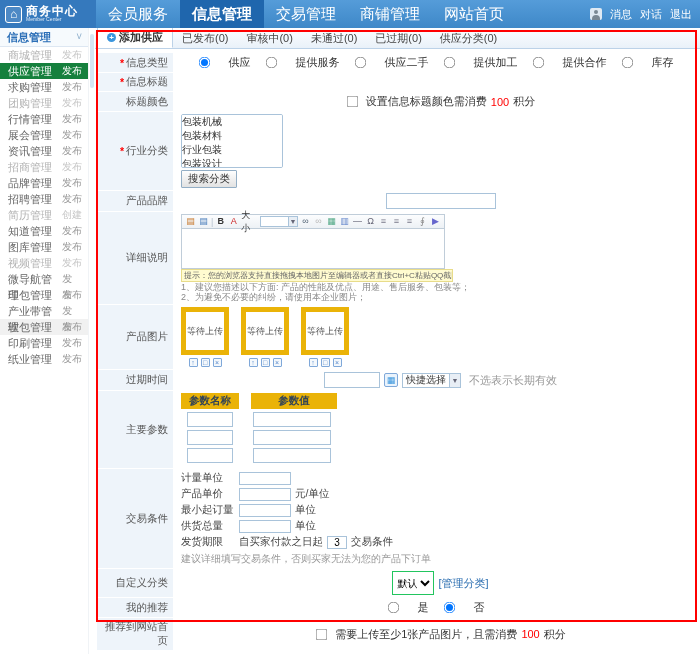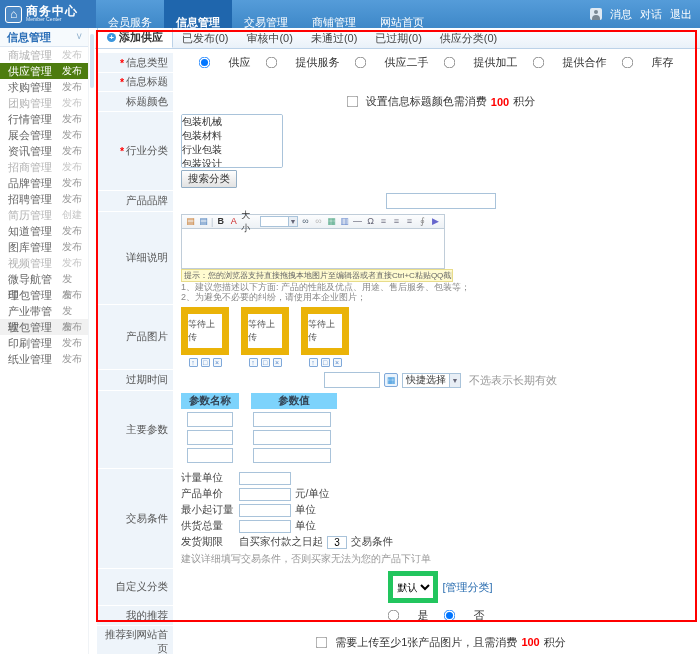--- a/index.html
+++ b/index.html
@@ -7,59 +7,59 @@
   body{position:relative;overflow:hidden;background:#fff;font-family:"Liberation Sans","DejaVu Sans",sans-serif;font-size:11px;color:#333;}
   a{text-decoration:none;cursor:pointer;}
 
   
   .topbar{position:absolute;top:0;left:0;right:0;height:28px;background:linear-gradient(#559cd9,#3e88c8);display:flex;align-items:stretch;color:#fff;z-index:5;}
   .logo{width:96px;background:#35183500;background:#3579bd;display:flex;align-items:center;gap:4px;padding-left:5px;flex:none;}
   .home-icon{width:17px;height:17px;border:1px solid #fff;border-radius:3px;text-align:center;line-height:15px;font-size:12px;color:#fff;background:rgba(255,255,255,.12);}
   .logo-text b{display:block;font-size:12px;line-height:12px;letter-spacing:1px;}
   .logo-text i{display:block;font-style:normal;font-size:6px;opacity:.85;transform:scale(.85);transform-origin:left top;}
   .topnav{display:flex;}
-  .nav-item{color:#fff;line-height:28px;padding:8px 12px;font-size:11px;}
+  .nav-item{color:#fff;line-height:28px;padding:0 12px;font-size:15px;}
   .nav-item.active{background:#1f66ad;font-weight:bold;}
   .userbox{margin-left:auto;display:flex;align-items:center;gap:8px;padding-right:8px;}
   .userbox a{color:#fff;font-size:11px;}
   .avatar{width:12px;height:12px;background:#dfe9f3;border-radius:2px;position:relative;overflow:hidden;flex:none;}
   .avatar::before{content:"";position:absolute;left:4px;top:2px;width:4px;height:4px;border-radius:50%;background:#7a8894;}
   .avatar::after{content:"";position:absolute;left:2px;top:7px;width:8px;height:5px;border-radius:4px 4px 0 0;background:#7a8894;}
 
   
   .sidebar{position:absolute;top:28px;left:0;width:88px;bottom:0;background:#fff;}
   .sb-title{height:19px;line-height:18px;padding:0 6px 0 7px;background:#f6fafd;border-bottom:1px solid #dde7f2;color:#2c6fb7;font-weight:bold;display:flex;justify-content:space-between;cursor:pointer;}
   .sb-title .chev{color:#8fb0cc;font-weight:normal;font-size:10px;}
   .sb-item{height:16px;line-height:16px;display:flex;justify-content:space-between;padding:0 6px 0 8px;color:#666;cursor:pointer;}
   .sb-item .bdg{color:#999;font-size:10px;}
   .sb-item.muted{color:#b3b3b3;}
   .sb-item.muted .bdg{color:#c6c6c6;}
   .sb-item.hl{background:#f1f1f1;}
-  .sb-item.active{background:#4d7c0f;color:#fff;}
+  .sb-item.active{background:#15803d;color:#fff;}
   .sb-item.active .bdg{color:#fff;}
   .vscroll{position:absolute;left:88px;top:28px;bottom:0;width:7px;border-left:1px solid #f0f3f6;background:#fff;}
   .vscroll .thumb{margin:6px 1px 0 1px;height:54px;background:#d5e6f5;border-radius:2px;cursor:pointer;}
 
   
   .main{position:absolute;left:95px;top:28px;right:0;bottom:0;overflow:hidden;background:#fff;}
   .tabbar{height:21px;background:linear-gradient(#fdfeff,#e9f1f9);border-bottom:1px solid #bcd2e8;display:flex;align-items:flex-end;padding-left:2px;}
   .tab{padding:0 9px;line-height:19px;font-size:11px;color:#444;cursor:pointer;display:flex;align-items:center;gap:3px;}
   .tab.active{background:#fff;border:1px solid #bcd2e8;border-bottom-color:#fff;font-weight:bold;color:#333;}
   .plus-icon{width:9px;height:9px;border-radius:50%;background:#3b96dd;color:#fff;font-size:8px;line-height:9px;text-align:center;font-weight:bold;flex:none;}
 
   
   .form{padding:4px 0 0 2px;}
   .frow{display:flex;margin-bottom:1px;}
   .flabel{flex:none;width:76px;background:#eef4fa;color:#555;font-size:10.5px;display:flex;align-items:center;justify-content:flex-end;padding:2px 5px 2px 0;text-align:right;}
   .req{color:#f00;font-style:normal;margin-right:2px;font-weight:bold;}
   .fbody{flex:1;padding:2px 0 2px 8px;display:flex;flex-direction:column;justify-content:center;align-items:flex-start;}
   .inline{flex-direction:row;align-items:center;gap:4px;}
   .ti{height:16px;border:1px solid #a9c3da;font-size:11px;padding:0 2px;background:#fff;}
   .hintg{color:#999;margin-left:4px;}
-  .red{color:#f00;font-weight:bold;font-style:normal;}
+  .red{color:#f00;font-weight:normal;font-style:normal;}
   .radio-opt{display:flex;align-items:center;gap:18px;margin-right:10px;cursor:pointer;justify-content:space-between;}
   .radio-opt input{margin:0;transform:scale(.9);}
   .bluelink{color:#2a6db0;}
 
   .industry-list{width:102px;height:54px;border:1px solid #a9c3da;font-size:10px;color:#333;}
   .btn{display:inline-block;border:1px solid #93aec5;background:linear-gradient(#fefefe,#e2e2e2);color:#333;font-size:10.5px;padding:1px 6px;cursor:pointer;border-radius:1px;}
   .mt2{margin-top:2px;}
 
   .ed-wrap{width:264px;}
   .ed-toolbar{border:1px solid #c0cdd9;background:linear-gradient(#fcfdfe,#edf1f5);height:15px;display:flex;align-items:center;gap:2px;padding:0 3px;}
@@ -67,45 +67,45 @@
   .tsep{color:#b8c4d0;font-size:9px;}
   .tlabel{font-size:9px;color:#333;}
   .tsel{width:42px;height:11px;border:1px solid #a9c3da;background:#fff;display:inline-flex;justify-content:flex-end;cursor:pointer;}
   .tsel b{width:9px;background:#e8eef5;border-left:1px solid #a9c3da;color:#667;font-size:7px;line-height:9px;text-align:center;}
   .ed-area{display:block;width:264px;height:40px;border:1px solid #c0cdd9;border-top:none;resize:none;font-size:10px;padding:2px;outline:none;}
   .ed-hint{width:272px;background:#fffbd0;border:1px solid #e8dc8a;color:#666;font-size:8px;line-height:11px;padding:0 2px;white-space:nowrap;overflow:hidden;}
   .ed-tip{color:#888;font-size:9px;line-height:10px;white-space:nowrap;}
 
   .imgrow{display:flex;gap:12px;}
   .imgcol{display:flex;flex-direction:column;align-items:center;gap:3px;}
-  .imgbox{width:48px;height:48px;border:7px solid #eab308;background:#fff;display:flex;align-items:center;justify-content:center;color:#555;font-size:9px;cursor:pointer;}
+  .imgbox{width:48px;height:48px;border:5px solid #eab308;background:#fff;display:flex;align-items:center;justify-content:center;color:#555;font-size:9px;cursor:pointer;}
   .minirow{display:flex;gap:3px;}
   .mini{width:9px;height:9px;border:1px solid #7fa8d9;color:#5588cc;font-size:7px;line-height:7px;text-align:center;border-radius:1px;background:#f4f8fc;cursor:pointer;}
 
   .cal{width:14px;height:14px;border:1px solid #7fa8d9;background:#eaf3fc;color:#3b96dd;font-size:9px;line-height:12px;text-align:center;border-radius:2px;cursor:pointer;}
   .qsel{height:15px;border:1px solid #a9c3da;background:#fff;display:inline-flex;align-items:center;font-size:10px;padding-left:3px;cursor:pointer;}
   .qsel b{width:11px;height:13px;margin-left:3px;background:#e8eef5;border-left:1px solid #a9c3da;color:#667;font-size:7px;line-height:13px;text-align:center;}
 
   .phead{display:flex;margin-bottom:3px;}
-  .phead span{background:#7dd3fc;color:#345;font-weight:bold;font-size:10.5px;text-align:center;padding:1px 0;}
+  .phead span{background:#eab308;color:#345;font-weight:bold;font-size:10.5px;text-align:center;padding:1px 0;}
   .pc1{width:58px;margin-right:12px;}
   .pc2{width:86px;}
   .prow{display:flex;margin-bottom:3px;}
   .prow .ti.p1{width:46px;margin-left:6px;margin-right:20px;height:15px;}
   .prow .ti.p2{width:78px;height:15px;}
   .pexample{display:flex;color:#999;font-size:10px;}
   .pexample span:first-child{width:66px;margin-right:12px;text-align:center;}
 
   .trow{display:flex;align-items:center;gap:4px;margin-bottom:2px;font-size:10.5px;color:#444;}
   .tname{width:54px;flex:none;}
   .trow .ti{height:13px;width:52px;font-size:10px;}
   .trow .ti.days{width:20px;text-align:center;}
   .tnote{color:#999;font-size:10px;margin-top:1px;}
 
-  select.csel{height:32px;border:5px solid #22c55e;font-size:10px;background:#fff;}
+  select.csel{height:24px;border:1px solid #22c55e;font-size:10px;background:#fff;}
 
   .redbox{position:absolute;left:96px;top:30px;width:601px;height:592px;border:2px solid #f00;pointer-events:none;z-index:40;}
   .checkbox{transform:scale(.9);margin:0 3px 0 0;}
 </style>
 </head>
 <body>
 
 <header class="topbar">
   <div class="logo">
     <span class="home-icon">⌂</span>

